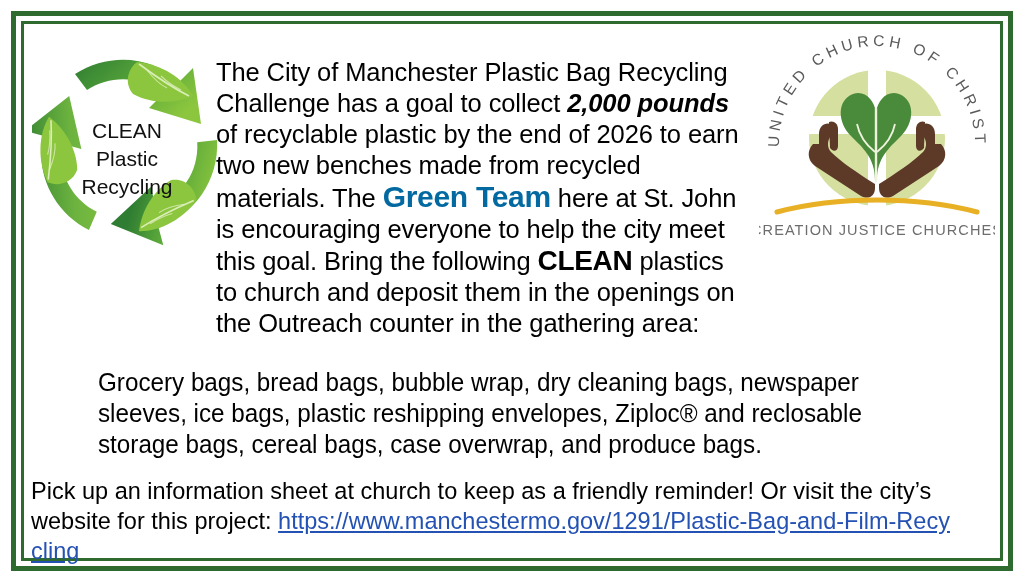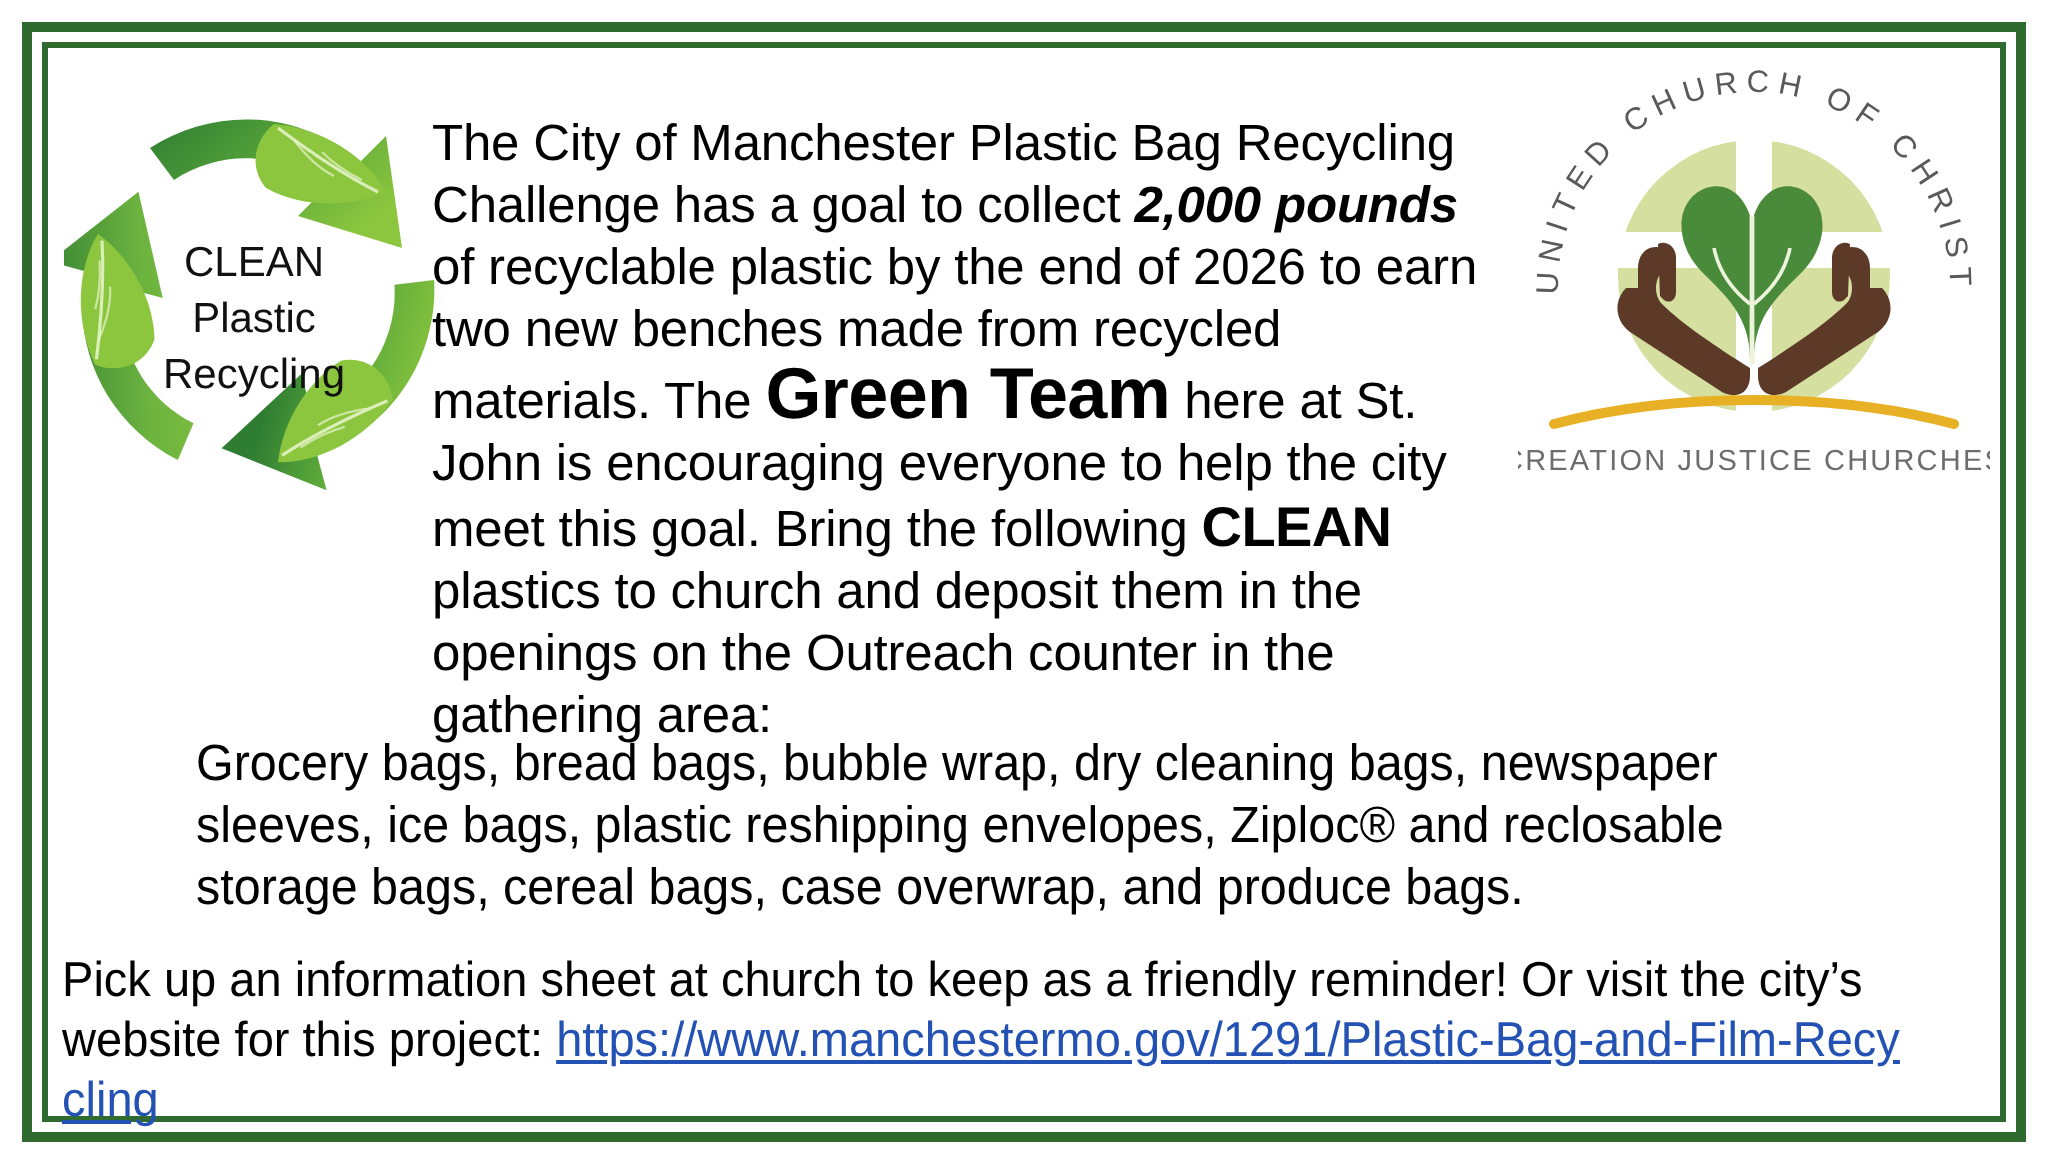--- a/index.html
+++ b/index.html
@@ -83,23 +83,23 @@
     color: #000000;
     text-align: left;
     letter-spacing: -0.1px;
   }
   .b-ital {
     font-weight: bold;
     font-style: italic;
     text-align: center;
   }
   .green-team {
-    color: #000000;
+    color: #0369a1;
     font-weight: bold;
-    font-size: 36px;
+    font-size: 30px;
     letter-spacing: -0.3px;
   }
   .clean-bold {
     font-weight: bold;
     font-size: 28px;
     letter-spacing: -0.3px;
   }
 
   
   .ucc-logo {

